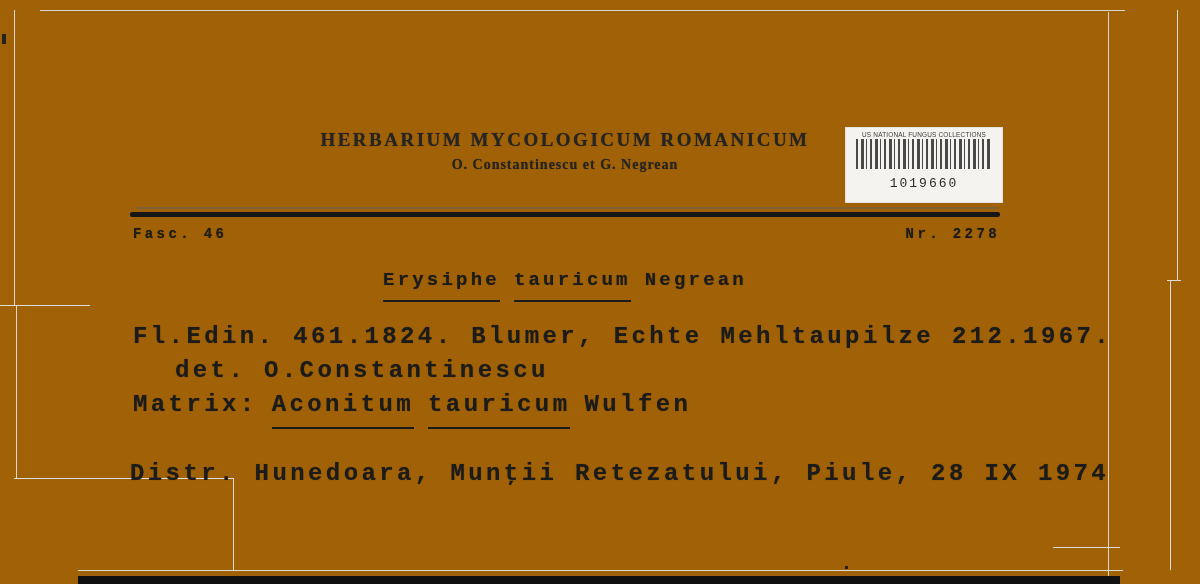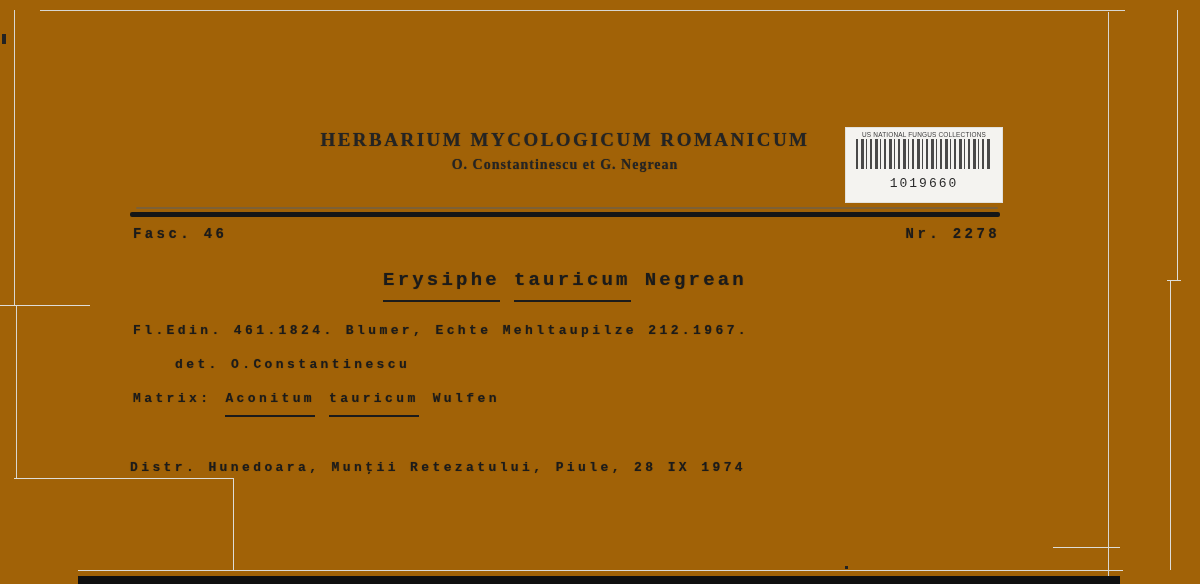--- a/index.html
+++ b/index.html
@@ -36,21 +36,21 @@
     background:
       repeating-linear-gradient(90deg,#2b2b2b 0 2px,rgba(0,0,0,0) 2px 5px,#2b2b2b 5px 8px,rgba(0,0,0,0) 8px 10px,#2b2b2b 10px 11px,rgba(0,0,0,0) 11px 14px);
     opacity:.85;}
   .sticker-num{font-size:13px;letter-spacing:2px;color:#2a2a2a;margin-top:7px;}
 
   
   .rule-thin{position:absolute;left:136px;top:207px;width:862px;height:2px;background:#5f5f5c;opacity:.55;border-radius:1px;}
   .rule-thick{position:absolute;left:130px;top:212px;width:870px;height:5px;background:#161616;border-radius:2px;}
 
   
-  .typed{position:absolute;font-weight:bold;font-size:13px;letter-spacing:3.4px;
+  .typed{position:absolute;font-weight:bold;font-size:24px;letter-spacing:3.4px;
     white-space:nowrap;text-shadow:0 0 1px rgba(10,10,10,.45);}
   .fasc-row{position:absolute;left:133px;top:226px;width:867px;display:flex;
     justify-content:space-between;font-weight:bold;font-size:14px;letter-spacing:3.4px;
     text-shadow:0 0 1px rgba(10,10,10,.45);}
   .species{position:absolute;left:130px;top:269px;width:870px;text-align:center;
     font-weight:bold;font-size:19px;letter-spacing:3.2px;white-space:nowrap;
     text-shadow:0 0 1px rgba(10,10,10,.5);}
   .u{border-bottom:2.5px solid #1b1b1b;padding-bottom:9px;}
   .wsp{display:inline-block;width:14px;}
 </style>

